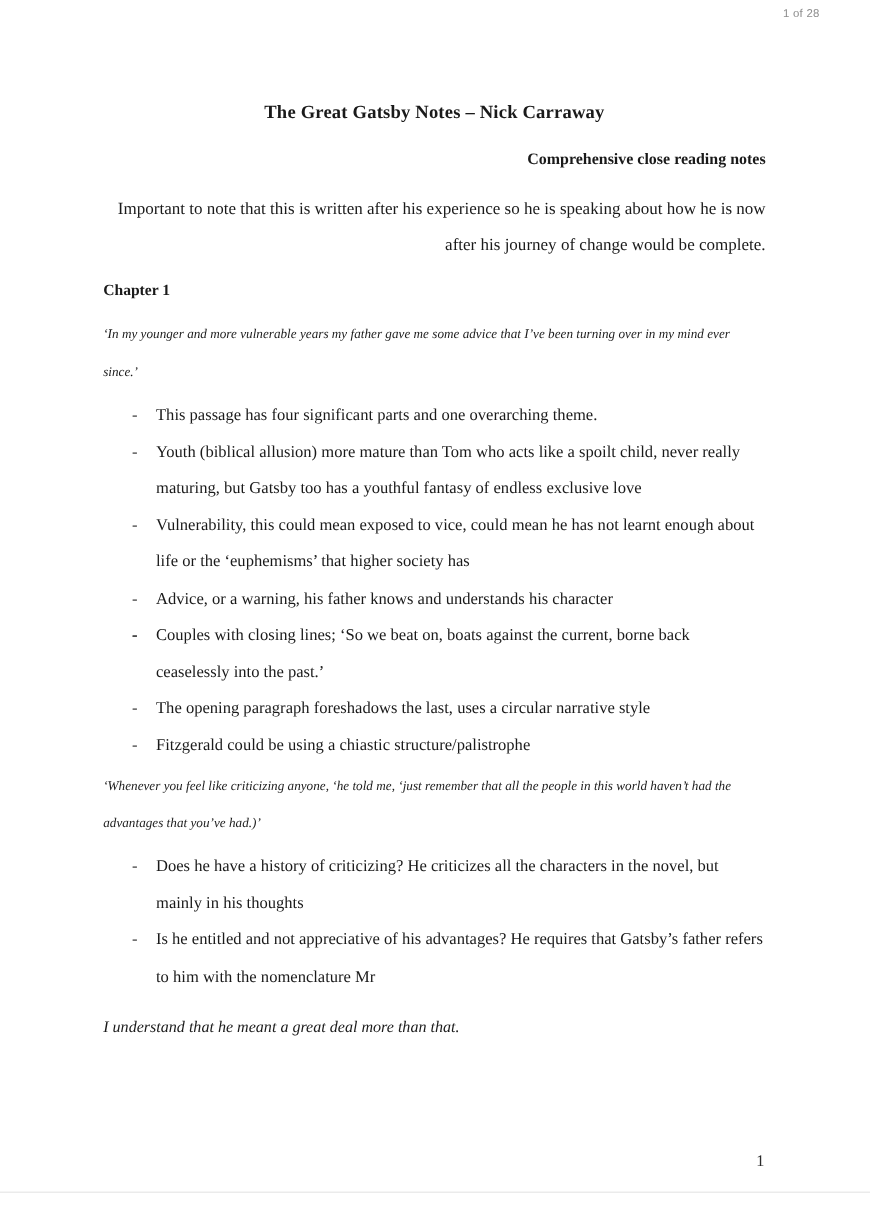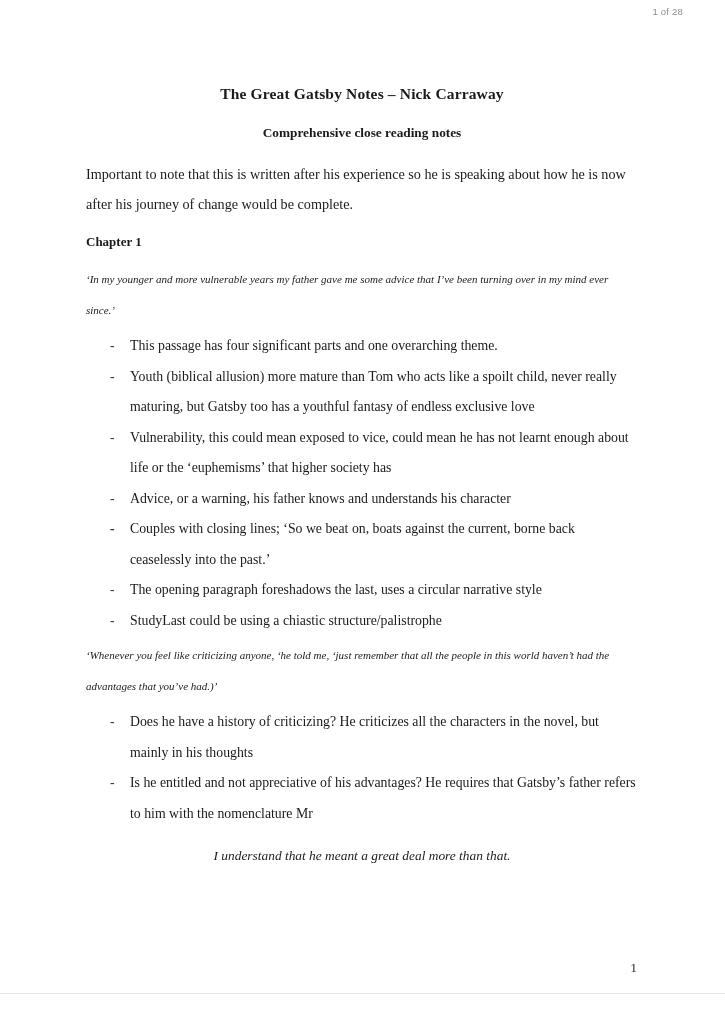--- a/index.html
+++ b/index.html
@@ -48,32 +48,32 @@
   .title {
     text-align: center;
     font-weight: bold;
     font-size: 15.5px;
     line-height: 1.35;
     margin: 0 0 19px 0;
     letter-spacing: 0.15px;
   }
 
   .subtitle {
-    text-align: center;
+    text-align: right;
     font-weight: bold;
     font-size: 13.3px;
     line-height: 1.35;
     margin: 0 0 17px 0;
   }
 
   p.para {
     margin: 0 0 7px 0;
     font-size: 14.2px;
     line-height: 30.5px;
-    text-align: left;
+    text-align: right;
   }
 
   p.chapter {
     margin: 0 0 7px 0;
     font-size: 13px;
     font-weight: bold;
     line-height: 30.5px;
   }
 
   p.quote {
@@ -81,21 +81,20 @@
     font-size: 11px;
     font-style: italic;
     line-height: 30.5px;
   }
 
   p.closing {
     margin: 12px 0 0 0;
     font-size: 13.4px;
     font-style: italic;
     line-height: 30.5px;
-    text-align: center;
   }
 
   ul.bullets {
     list-style: none;
     margin: 0 0 4px 0;
     padding: 0;
   }
 
   ul.bullets li {
     position: relative;
@@ -189,21 +188,21 @@
       <li>
         <span class="dash">-</span>
         <span>Couples with closing lines; ‘So we beat on, boats against the current, borne back ceaselessly into the past.’</span>
       </li>
       <li>
         <span class="dash">-</span>
         <span>The opening paragraph foreshadows the last, uses a circular narrative style</span>
       </li>
       <li>
         <span class="dash">-</span>
-        <span>StudyLast could be using a chiastic structure/palistrophe</span>
+        <span>Fitzgerald could be using a chiastic structure/palistrophe</span>
       </li>
     </ul>
 
     <p class="quote">‘Whenever you feel like criticizing anyone, ‘he told me, ‘just remember that all the people in this world haven’t had the advantages that you’ve had.)’</p>
 
     <ul class="bullets">
       <li>
         <span class="dash">-</span>
         <span>Does he have a history of criticizing? He criticizes all the characters in the novel, but mainly in his thoughts</span>
       </li>

